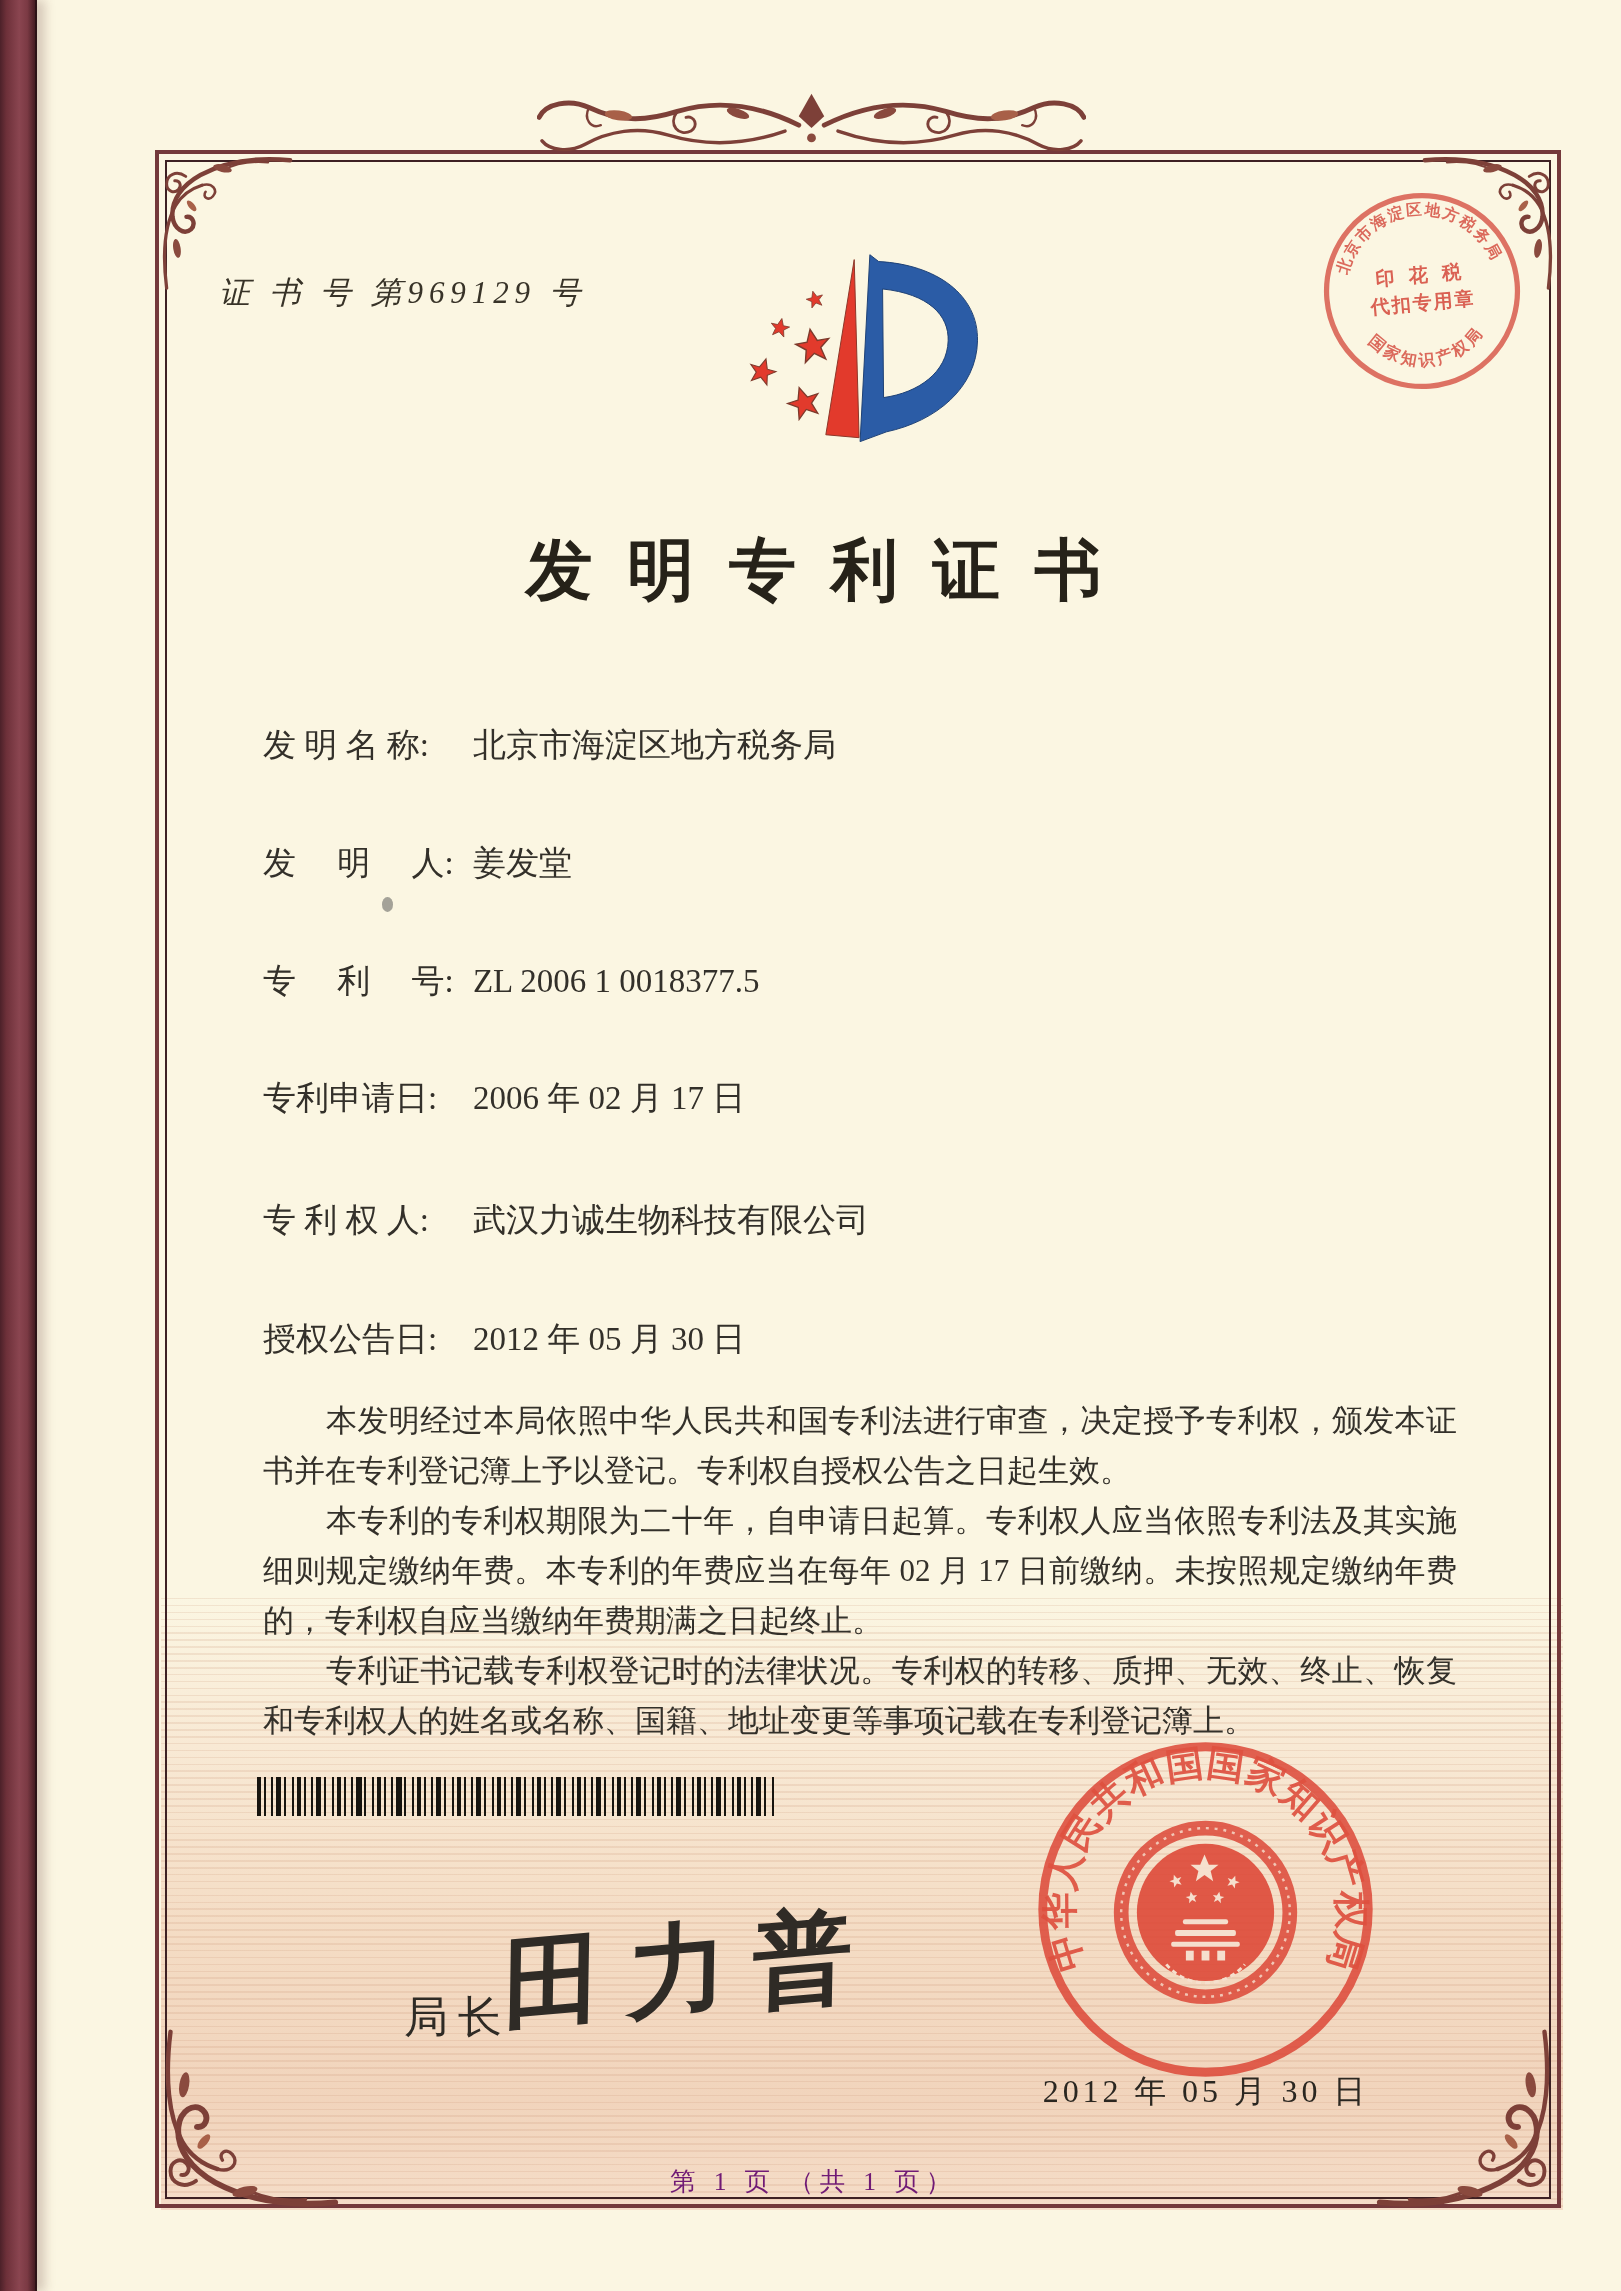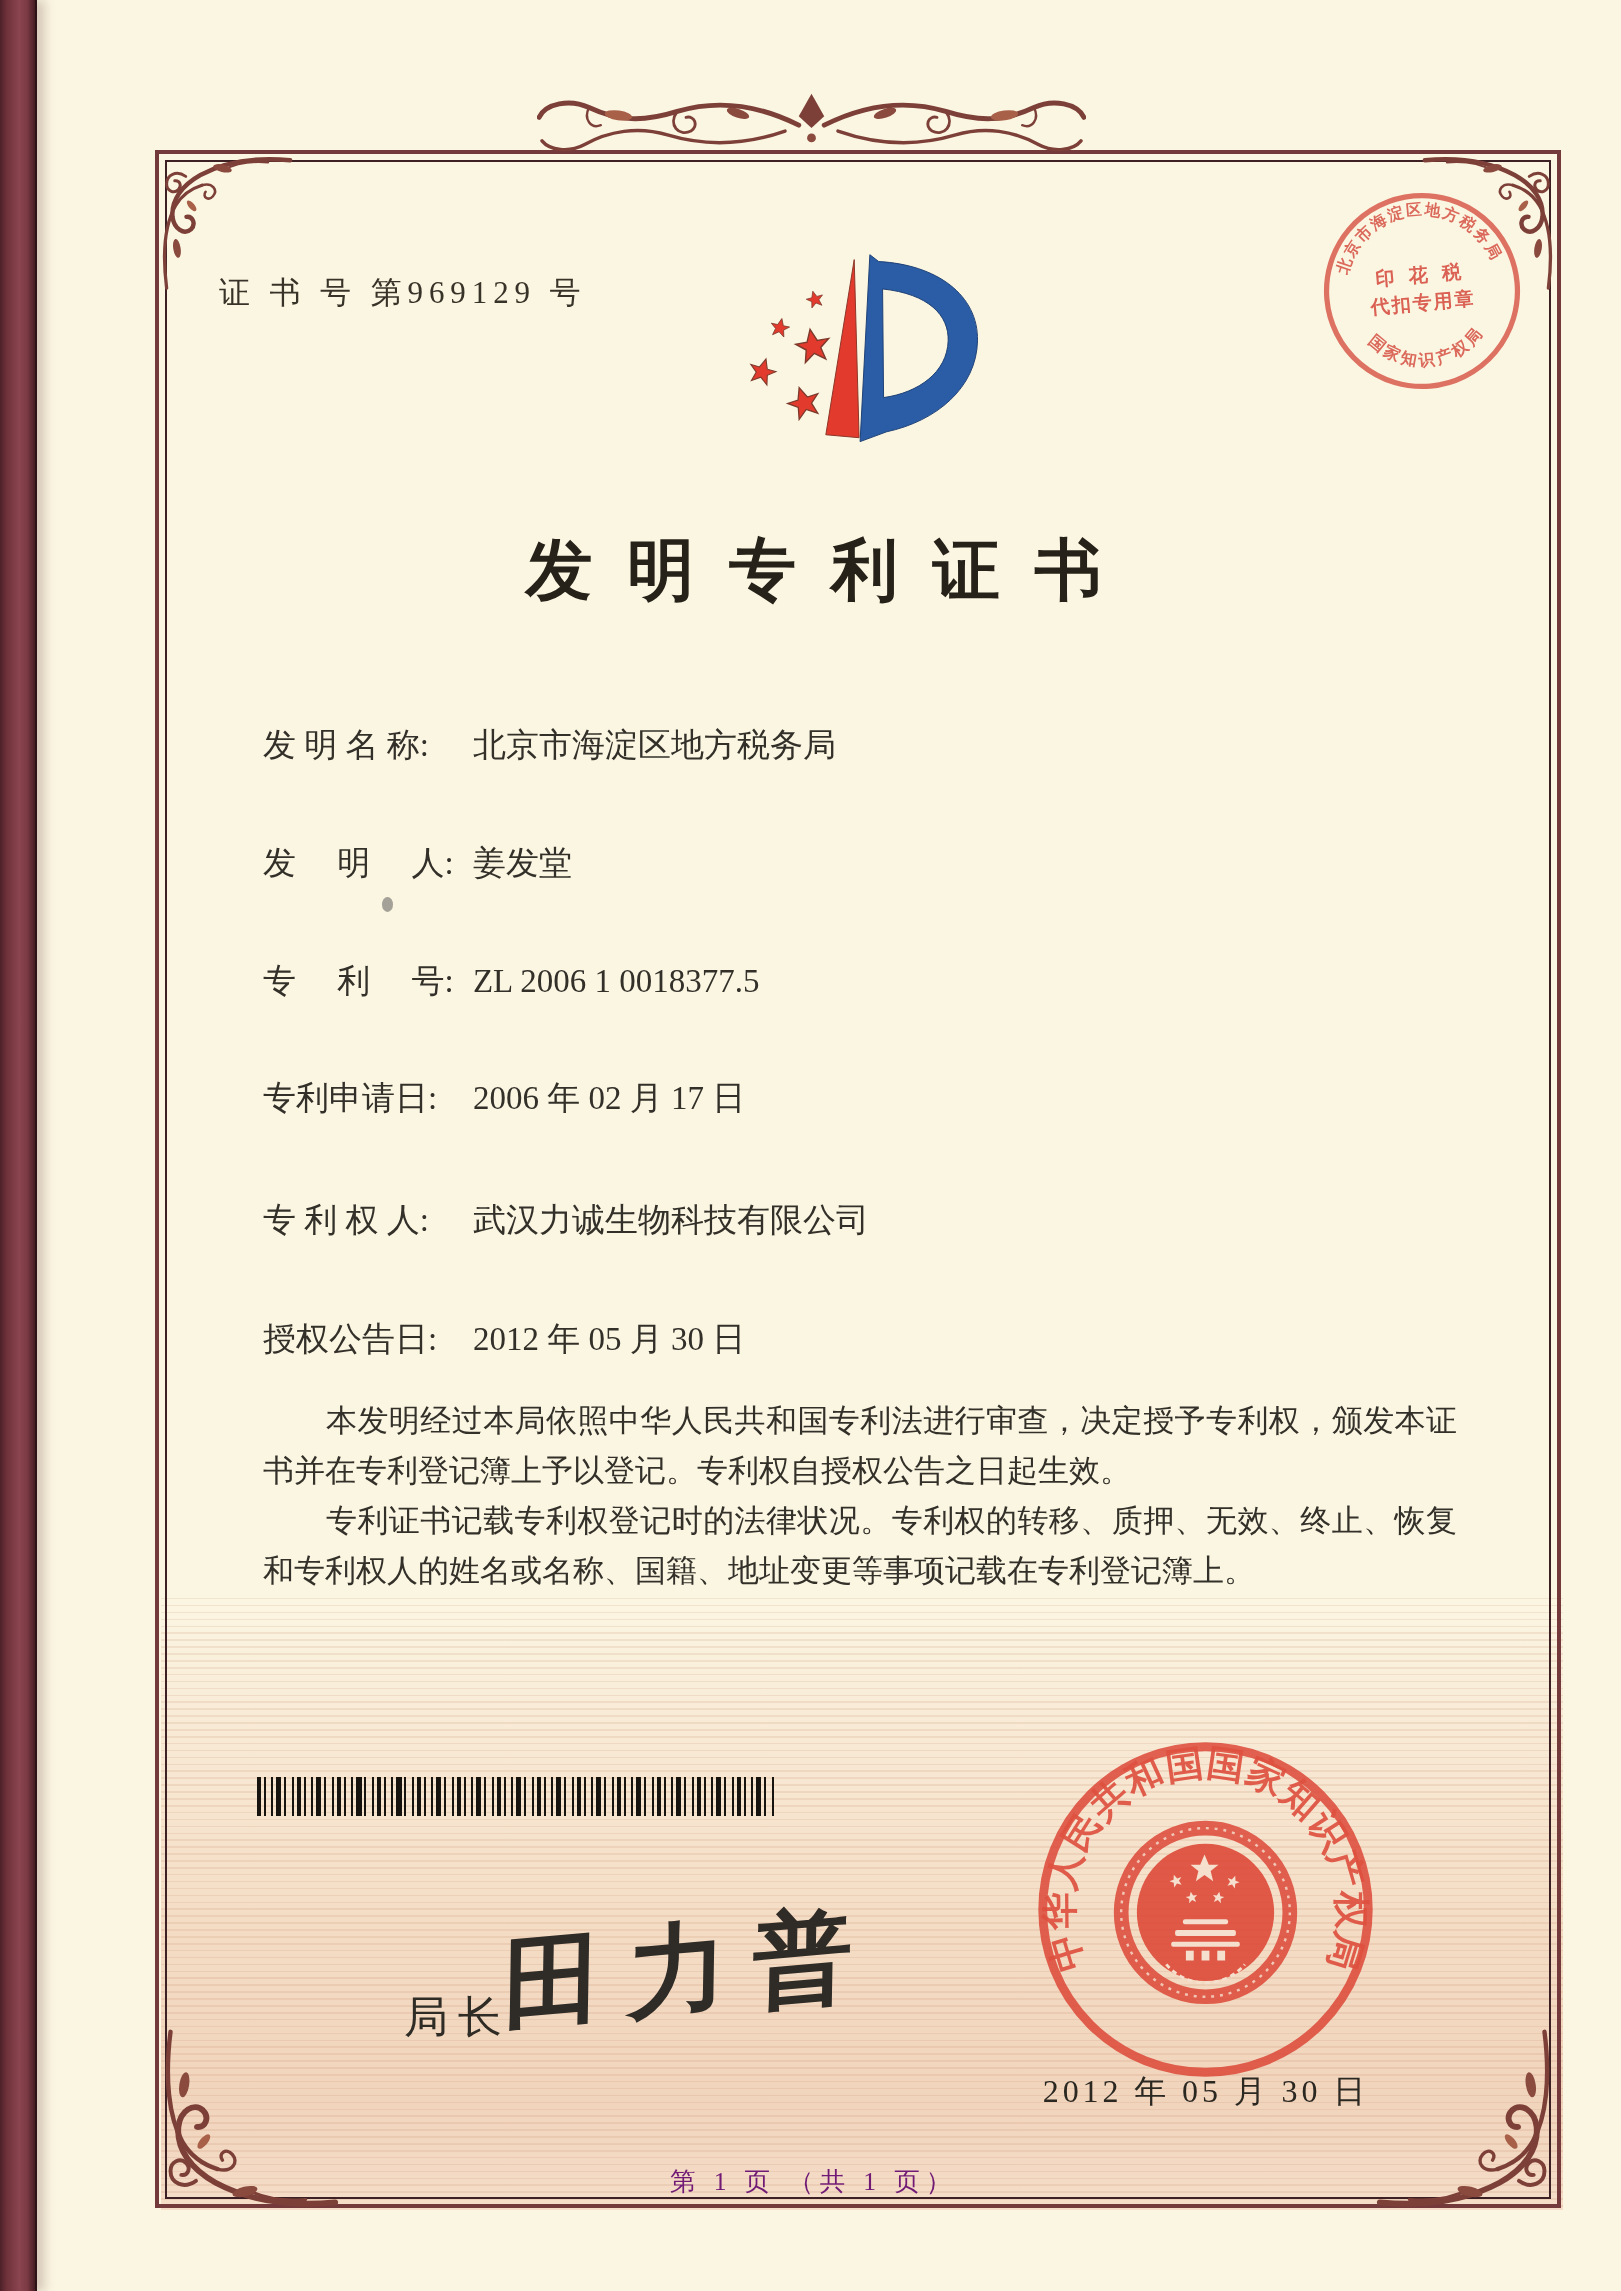--- a/index.html
+++ b/index.html
@@ -32,21 +32,21 @@
     left:155px;top:150px;width:1406px;height:2058px;
     border:4.9px solid #74393b;box-sizing:border-box;z-index:2;
   }
   .frame-b{
     left:165px;top:160px;width:1386px;height:2039px;
     border:2px solid #3d2023;box-sizing:border-box;z-index:2;
   }
   .ornament{z-index:4;}
   .cert-no{
     left:219px;top:272px;width:588px;
-    font-size:31px;letter-spacing:5.9px;color:#383328;z-index:5;
+    font-size:31px;letter-spacing:5.9px;color:#383328;z-index:5;font-style:italic;
   }
   .logo{left:727px;top:233px;z-index:5;}
   .tax-stamp{left:1317px;top:186px;z-index:6;transform:rotate(-5deg);opacity:.85;}
   .title{
     left:157px;top:525px;width:1313px;text-align:center;
     font-size:67px;font-weight:bold;letter-spacing:.52em;text-indent:.52em;
     color:#262219;z-index:5;
   }
   .field{
     left:263px;width:1215px;font-size:33px;color:#33302a;z-index:5;
@@ -192,20 +192,21 @@
 </div>
 <div class="abs field" style="top:1198px">
   <span class="lbl">专 利 权 人:</span><span class="val">武汉力诚生物科技有限公司</span>
 </div>
 <div class="abs field" style="top:1317px">
   <span class="lbl">授权公告日:</span><span class="val">2012 年 05 月 30 日</span>
 </div>
 
 <div class="abs paras">
   <p>本发明经过本局依照中华人民共和国专利法进行审查，决定授予专利权，颁发本证书并在专利登记簿上予以登记。专利权自授权公告之日起生效。</p>
+  <p>本专利的专利权期限为二十年，自申请日起算。专利权人应当依照专利法及其实施细则规定缴纳年费。本专利的年费应当在每年 02 月 17 日前缴纳。未按照规定缴纳年费的，专利权自应当缴纳年费期满之日起终止。</p>
   <p>专利证书记载专利权登记时的法律状况。专利权的转移、质押、无效、终止、恢复和专利权人的姓名或名称、国籍、地址变更等事项记载在专利登记簿上。</p>
 </div>
 
 <div class="abs barcode"></div>
 
 <div class="abs sig-title">局长</div>
 <div class="abs sig-name">田力普</div>
 
 <svg class="abs seal" width="353" height="353" viewBox="0 0 360 360">
   <circle cx="180" cy="180" r="166" fill="none" stroke="rgba(220,68,52,.9)" stroke-width="9"></circle>

